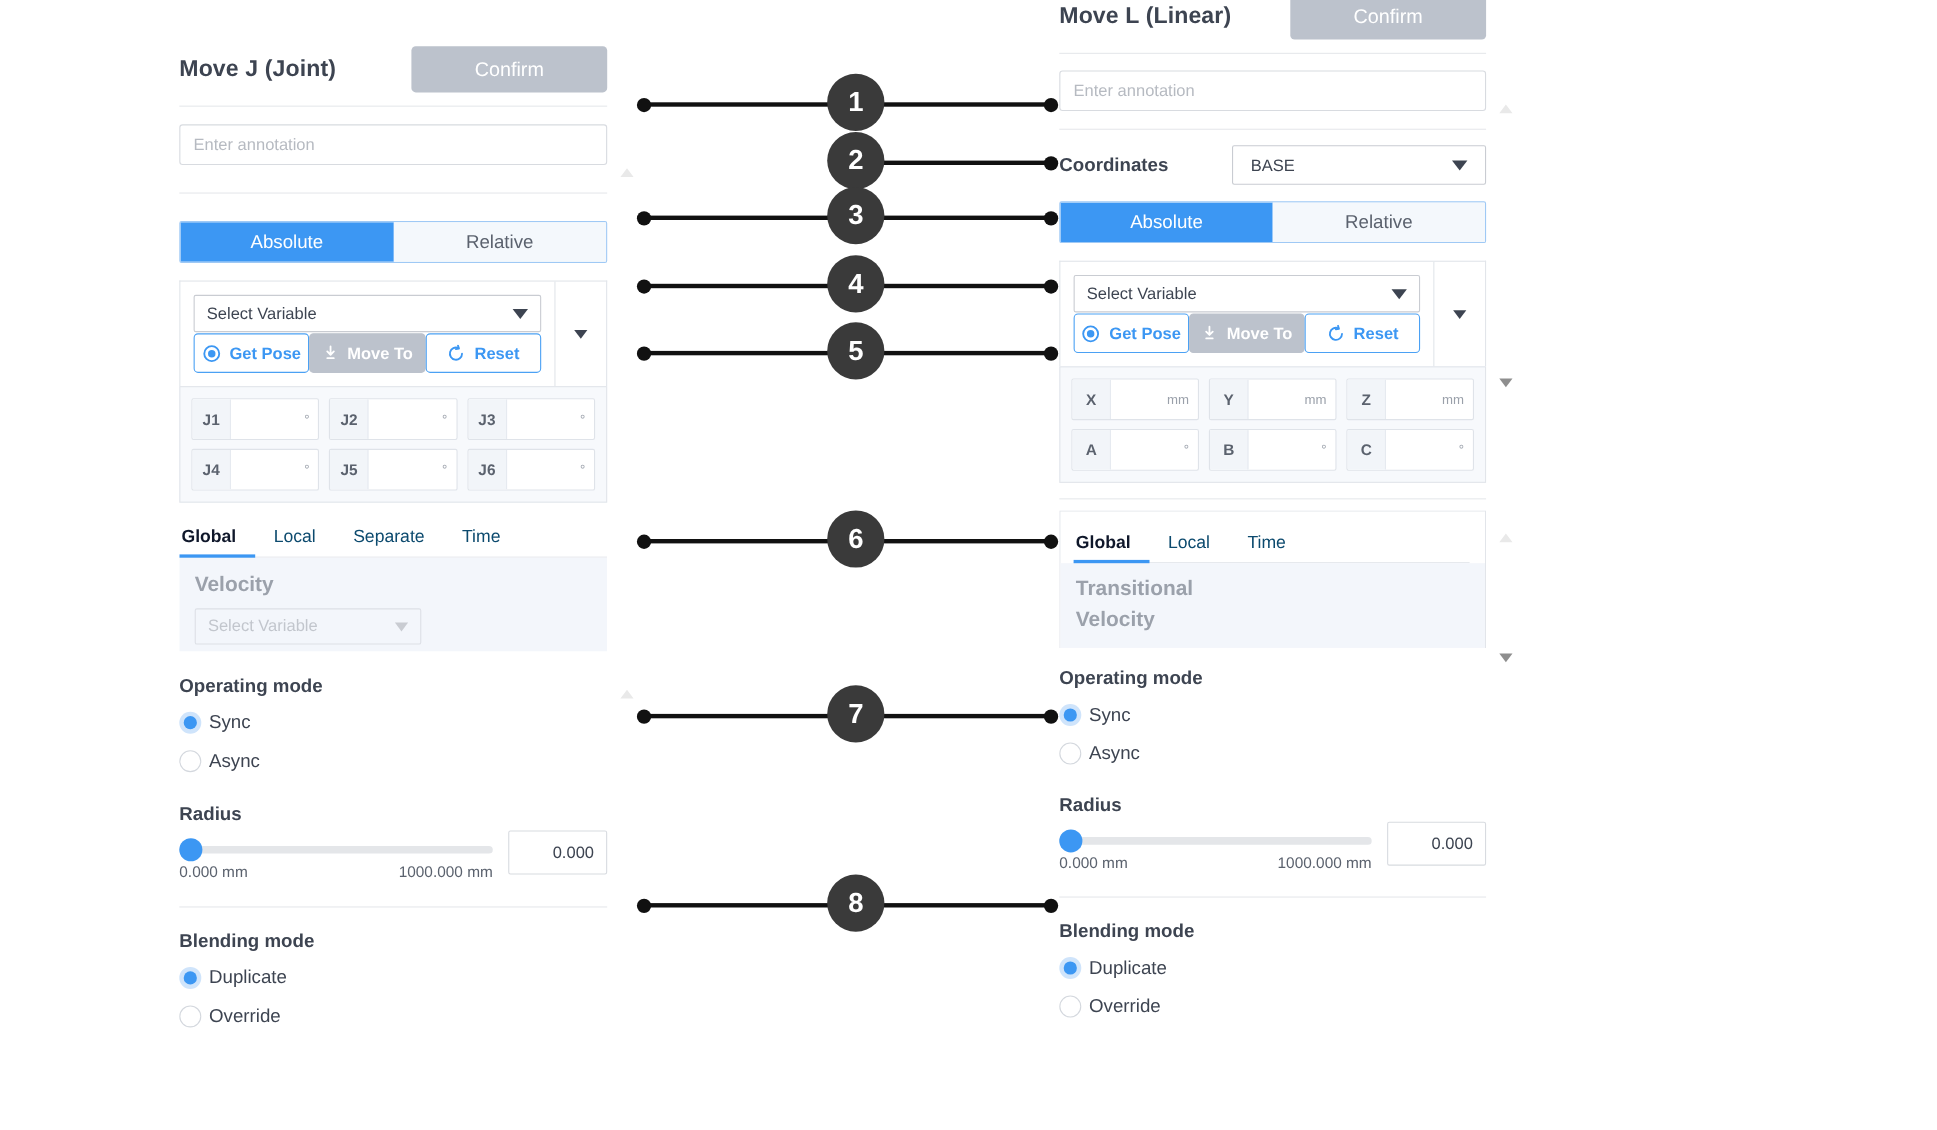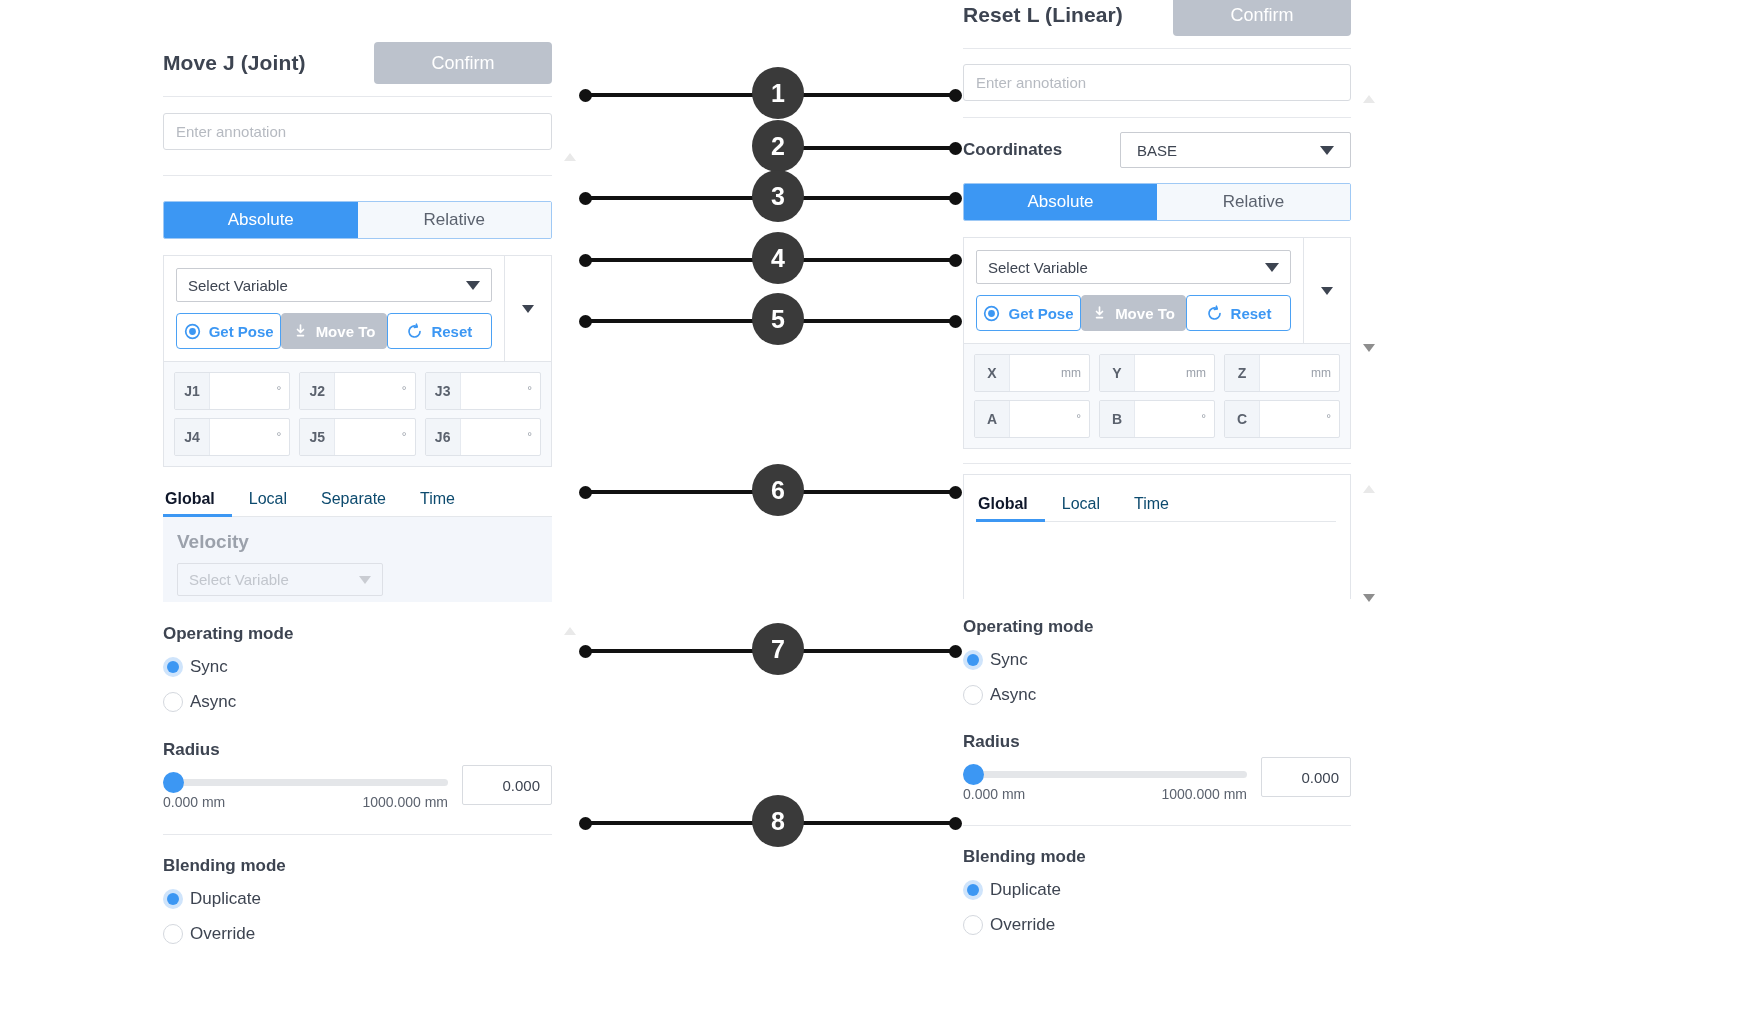--- a/index.html
+++ b/index.html
@@ -50,21 +50,21 @@
   .seg .s.off{background:#f4f8fc;color:#5b626e;}
 
   
   .varcard{border:1px solid #e2e5ea;border-bottom:none;background:#fff;display:flex;}
   .varcard-main{flex:1;padding:12px 12px 12px 12px;}
   .varcard-side{width:46px;border-left:1px solid #e2e5ea;display:flex;align-items:center;justify-content:center;}
   .var-select{
     width:100%;height:34px;box-sizing:border-box;border:1px solid #c9ccd2;border-radius:2px;background:#fff;
     display:flex;align-items:center;justify-content:space-between;padding:0 11px;font-size:15px;color:#3d4451;
   }
-  .pose-btns{display:flex;margin-top:11px;}
+  .pose-btns{display:flex;margin-top:1px;}
   .pbtn{
     height:36px;border-radius:4px;display:flex;align-items:center;justify-content:center;gap:8px;
     font-size:15px;font-weight:bold;flex:1;box-sizing:border-box;
   }
   .pbtn.blue{border:1px solid #4ba1f4;color:#3c97f3;background:#ffffff;}
   .pbtn.gray{background:#bcc2cc;color:#ffffff;border:1px solid #bcc2cc;}
 
   .jgrid{border:1px solid #e2e5ea;background:#f7f9fc;padding:10px;display:flex;flex-direction:column;gap:8px;}
   .jrow{display:flex;gap:9px;}
   .jcell{
@@ -301,21 +301,21 @@
       <span class="arrow-up" style="top:47px;"></span>
     </div>
     <div class="sb-piece seg-light" style="top:612px;height:128px;"></div>
     <div class="sb-piece seg-mid" style="top:740px;height:42px;"></div>
     <div class="sb-piece seg-dark" style="top:782px;height:28px;"></div>
   </div>
 
   <div class="panel" style="left:963px;top:-8px;width:388px;">
 
     <div class="panel-head" style="height:46px;">
-      <div class="panel-title">Reset L (Linear)</div>
+      <div class="panel-title">Move L (Linear)</div>
       <button class="confirm-btn">Confirm</button>
     </div>
 
     <div class="hr" style="margin-top:10px;"></div>
 
     <div style="padding-top:15px;">
       <input class="annot-input" type="text" placeholder="Enter annotation" style="">
     </div>
 
     <div class="hr" style="margin-top:16px;"></div>
@@ -407,20 +407,24 @@
 
     <div class="hr" style="margin-top:14px;"></div>
 
     <div class="clip" style="margin-top:10px;height:125px;">
       <div class="speedcard" style="height:160px;box-sizing:border-box;">
         <div class="tabbar" style="margin-left:-2px;">
           <div class="tab on">Global</div>
           <div class="tab">Local</div>
           <div class="tab">Time</div>
         </div>
+        <div style="background:#f3f6fb;margin:0 -14px;padding:13px 14px 14px 14px;">
+          <div class="pane-label">Transitional</div>
+          <div class="pane-label" style="margin-top:6px;">Velocity</div>
+        </div>
       </div>
     </div>
 
     <div style="margin-top:18px;">
       <div class="sect-title">Operating mode</div>
       <div class="radio-row" style="margin-top:13px;">
         <span class="radio on"></span>
         <span class="radio-label">Sync</span>
       </div>
       <div class="radio-row" style="margin-top:15px;">

